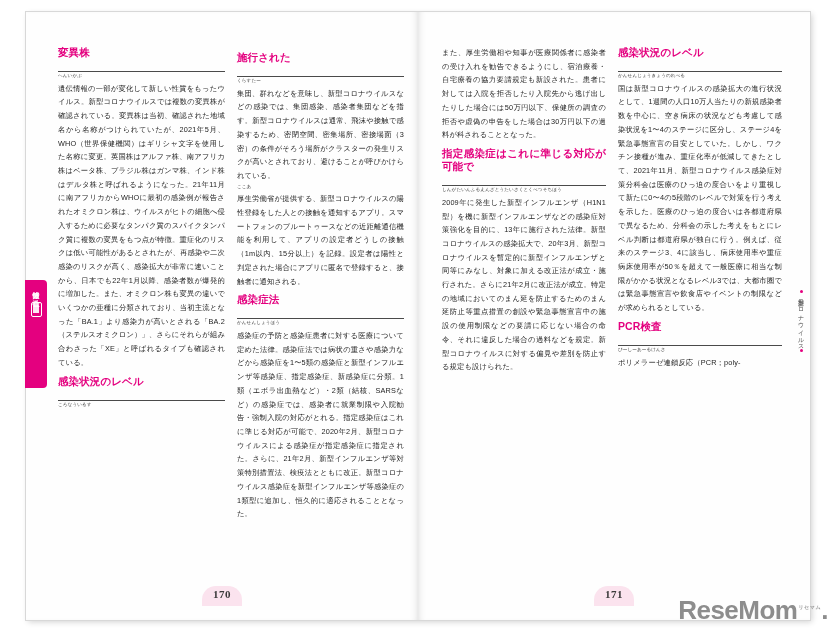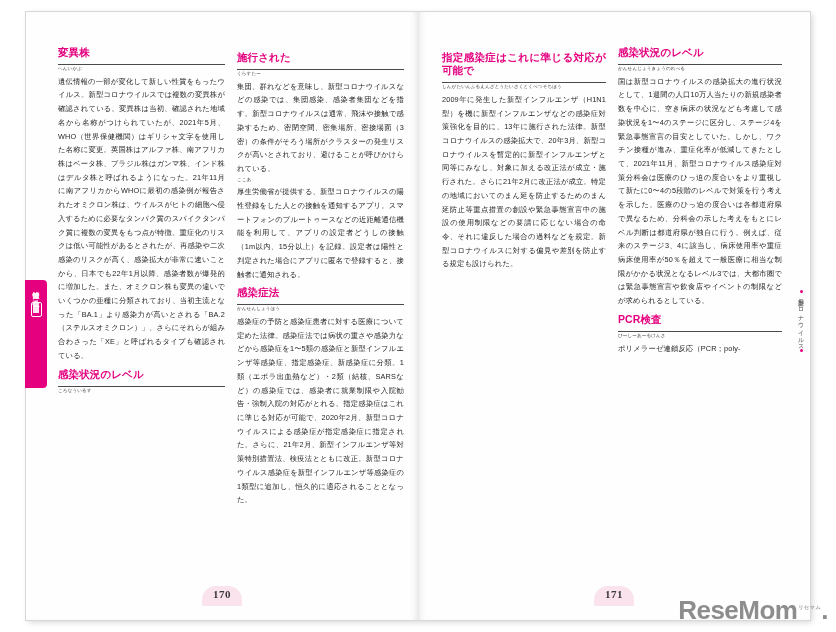--- a/index.html
+++ b/index.html
@@ -53,21 +53,21 @@
 
   
   .term{
     margin:5px 0 0 0;
     color:#e4007f;
     font-weight:bold;
     font-size:10.5px;
     line-height:1.25;
     letter-spacing:.01em;
     border-bottom:1px solid #4a4a4a;
-    padding-bottom:5px;
+    padding-bottom:12px;
   }
   .term.first{margin-top:0;}
   .ruby{
     font-size:4.6px;
     color:#3a3a3a;
     line-height:1.45;
     letter-spacing:.02em;
     margin:1px 0 2px 0;
     display:block;
   }
@@ -218,20 +218,21 @@
 
       <div class="runhead">
         <span class="dot"></span>
         <span class="rh-text">新型コロナウイルス</span>
         <span class="dot"></span>
       </div>
 
       <div class="cols">
 
         <div class="col">
+          <p class="body">また、厚生労働相や知事が医療関係者に感染者の受け入れを勧告できるようにし、宿泊療養・自宅療養の協力要請規定も新設された。患者に対しては入院を拒否したり入院先から逃げ出したりした場合には50万円以下、保健所の調査の拒否や虚偽の申告をした場合は30万円以下の過料が科されることとなった。</p>
 
           <div class="term">指定感染症はこれに準じる対応が可能で</div>
           <span class="ruby">しんがたいんふるえんざとうたいさくとくべつそちほう</span>
           <p class="body">2009年に発生した新型インフルエンザ（H1N1型）を機に新型インフルエンザなどの感染症対策強化を目的に、13年に施行された法律。新型コロナウイルスの感染拡大で、20年3月、新型コロナウイルスを暫定的に新型インフルエンザと同等にみなし、対象に加える改正法が成立・施行された。さらに21年2月に改正法が成立。特定の地域においてのまん延を防止するためのまん延防止等重点措置の創設や緊急事態宣言中の施設の使用制限などの要請に応じない場合の命令、それに違反した場合の過料などを規定。新型コロナウイルスに対する偏見や差別を防止する規定も設けられた。</p>
         </div>
 
         <div class="col">
           <div class="term first">感染状況のレベル</div>
           <span class="ruby">かんせんじょうきょうのれべる</span>
           <p class="body">国は新型コロナウイルスの感染拡大の進行状況として、1週間の人口10万人当たりの新規感染者数を中心に、空き病床の状況なども考慮して感染状況を1〜4のステージに区分し、ステージ4を緊急事態宣言の目安としていた。しかし、ワクチン接種が進み、重症化率が低減してきたとして、2021年11月、新型コロナウイルス感染症対策分科会は医療のひっ迫の度合いをより重視して新たに0〜4の5段階のレベルで対策を行う考えを示した。医療のひっ迫の度合いは各都道府県で異なるため、分科会の示した考えをもとにレベル判断は都道府県が独自に行う。例えば、従来のステージ3、4に該当し、病床使用率や重症病床使用率が50％を超えて一般医療に相当な制限がかかる状況となるレベル3では、大都市圏では緊急事態宣言や飲食店やイベントの制限などが求められるとしている。</p>

